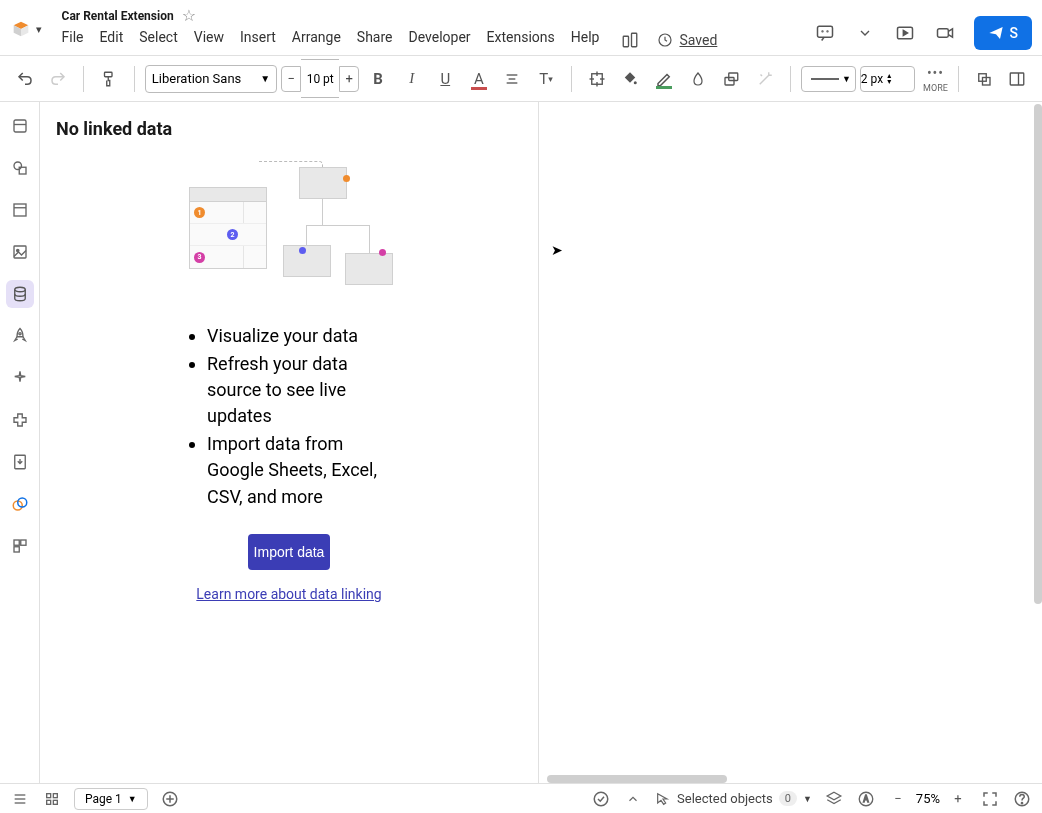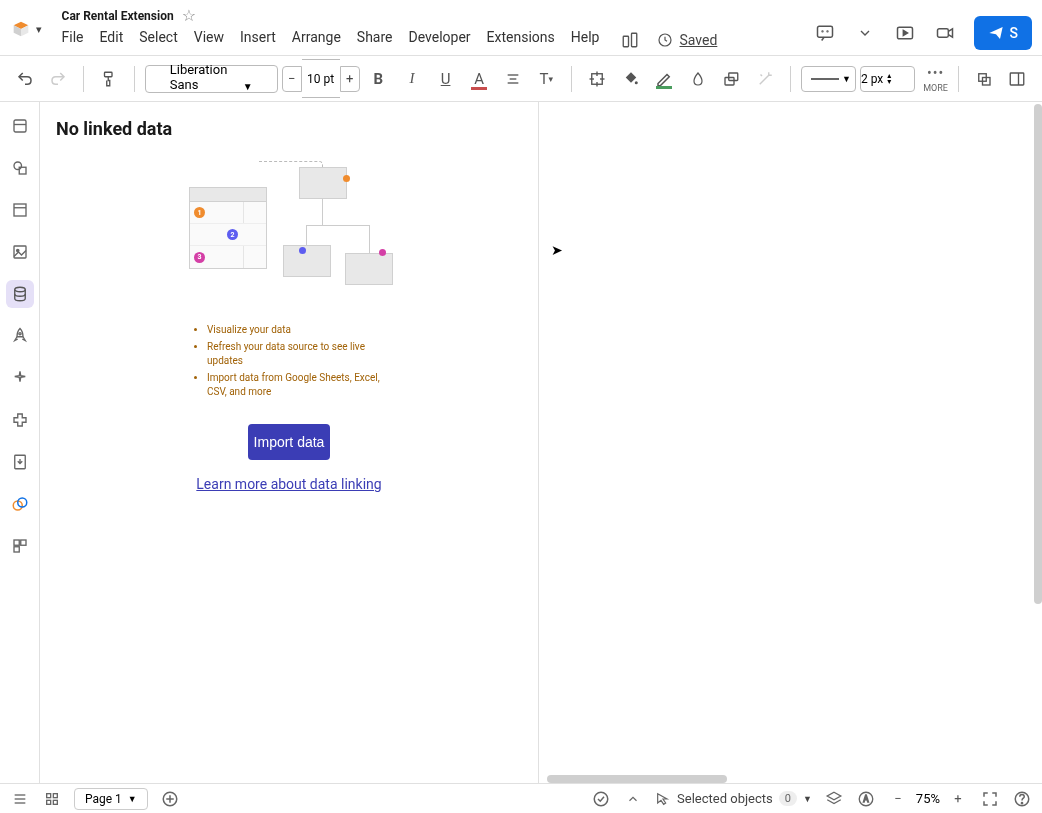--- a/index.html
+++ b/index.html
@@ -18,21 +18,21 @@
 .header-right { display: flex; align-items: center; gap: 18px; padding-top: 10px; }
 .hr-icon { width: 22px; height: 22px; display: flex; align-items: center; justify-content: center; color: #555; cursor: pointer; }
 .saved-wrap { display: flex; align-items: center; gap: 6px; color: #444; font-size: 14px; }
 .saved-text { text-decoration: underline; }
 .share-btn { background: #1071e5; color: #fff; height: 34px; padding: 0 14px; border-radius: 6px; display: flex; align-items: center; gap: 6px; font-size: 14px; font-weight: 500; cursor: pointer; }
 
 .toolbar { height: 46px; display: flex; align-items: center; padding: 0 10px; gap: 4px; border-bottom: 1px solid #e0e0e0; }
 .divider { width: 1px; height: 26px; background: #d0d0d0; margin: 0 6px; }
 .tb-btn { width: 30px; height: 30px; display: flex; align-items: center; justify-content: center; color: #555; cursor: pointer; border-radius: 4px; font-size: 15px; }
 .tb-btn.disabled { color: #ccc; }
-.font-select { width: 134px; height: 28px; border: 1px solid #bbb; border-radius: 4px; padding: 0 24px; font-size: 13px; display: flex; align-items: flex-end; justify-content: space-between; cursor: pointer; }
+.font-select { width: 134px; height: 28px; border: 1px solid #bbb; border-radius: 4px; padding: 0 6px; font-size: 13px; display: flex; align-items: center; justify-content: space-between; cursor: pointer; }
 .size-ctrl { display: flex; align-items: center; gap: 0; }
 .size-btn { width: 20px; height: 26px; border: 1px solid #bbb; display: flex; align-items: center; justify-content: center; cursor: pointer; font-size: 13px; color: #444; }
 .size-btn.minus { border-radius: 4px 0 0 4px; }
 .size-btn.plus { border-radius: 0 4px 4px 0; }
 .size-display { width: 38px; height: 39px; border-top: 1px solid #bbb; border-bottom: 1px solid #bbb; display: flex; align-items: center; justify-content: center; font-size: 12px; }
 .font-color-icon { position: relative; width: 18px; height: 22px; display: flex; align-items: center; justify-content: center; }
 .font-color-bar { position: absolute; bottom: 0; left: 1px; right: 1px; height: 3px; background: #c84d4d; }
 .line-style-sel { width: 56px; height: 26px; border: 1px solid #bbb; border-radius: 4px; display: flex; align-items: center; justify-content: center; cursor: pointer; position: relative; }
 .line-width-sel { width: 56px; height: 26px; border: 1px solid #bbb; border-radius: 4px; display: flex; align-items: center; cursor: pointer; font-size: 12px; gap: 4px; }
 .more-btn { display: flex; flex-direction: column; align-items: center; font-size: 9px; color: #666; cursor: pointer; gap: 2px; }
@@ -65,21 +65,21 @@
 .conn.v1 { left: 133px; top: 32px; width: 1px; height: 26px; }
 .conn.h1 { left: 117px; top: 58px; width: 64px; height: 1px; }
 .conn.v2 { left: 117px; top: 58px; width: 1px; height: 20px; }
 .conn.v3 { left: 180px; top: 58px; width: 1px; height: 28px; }
 .dashed-line { position: absolute; left: 70px; top: -6px; width: 64px; height: 20px; border-top: 1.5px dashed #bbb; border-right: 1.5px dashed #bbb; border-top-right-radius: 4px; }
 .accent-dot { position: absolute; width: 7px; height: 7px; border-radius: 50%; }
 .ad-orange { background: #f08c2e; left: 154px; top: 8px; }
 .ad-purple { background: #5d5df0; left: 110px; top: 80px; }
 .ad-magenta { background: #d43fa6; left: 190px; top: 82px; }
 
-.bullet-list { margin-top: 26px; width: 200px; font-size: 10px; color: #a16207; line-height: 1.45; }
+.bullet-list { margin-top: 26px; width: 200px; font-size: 18px; color: #000000; line-height: 1.45; }
 .bullet-list ul { padding-left: 18px; }
 .bullet-list li { margin-bottom: 2px; }
 .import-btn { margin-top: 22px; background: #3b3db5; color: #fff; border: none; padding: 10px 6px; border-radius: 4px; font-size: 14px; font-weight: 500; cursor: pointer; }
 .learn-link { margin-top: 16px; color: #3b3db5; font-size: 14px; text-decoration: underline; cursor: pointer; }
 
 .canvas { flex: 1; position: relative; background: #fff; }
 .canvas-scrollbar { position: absolute; bottom: 0; left: 8px; width: 180px; height: 8px; background: #cfcfcf; border-radius: 4px; }
 .right-sb { position: absolute; right: 0; top: 102px; bottom: 30px; width: 8px; }
 .right-sb-thumb { position: absolute; top: 2px; right: 0; width: 8px; height: 500px; background: #cfcfcf; border-radius: 4px; }
 .cursor { position: absolute; font-size: 14px; color: #000; }

